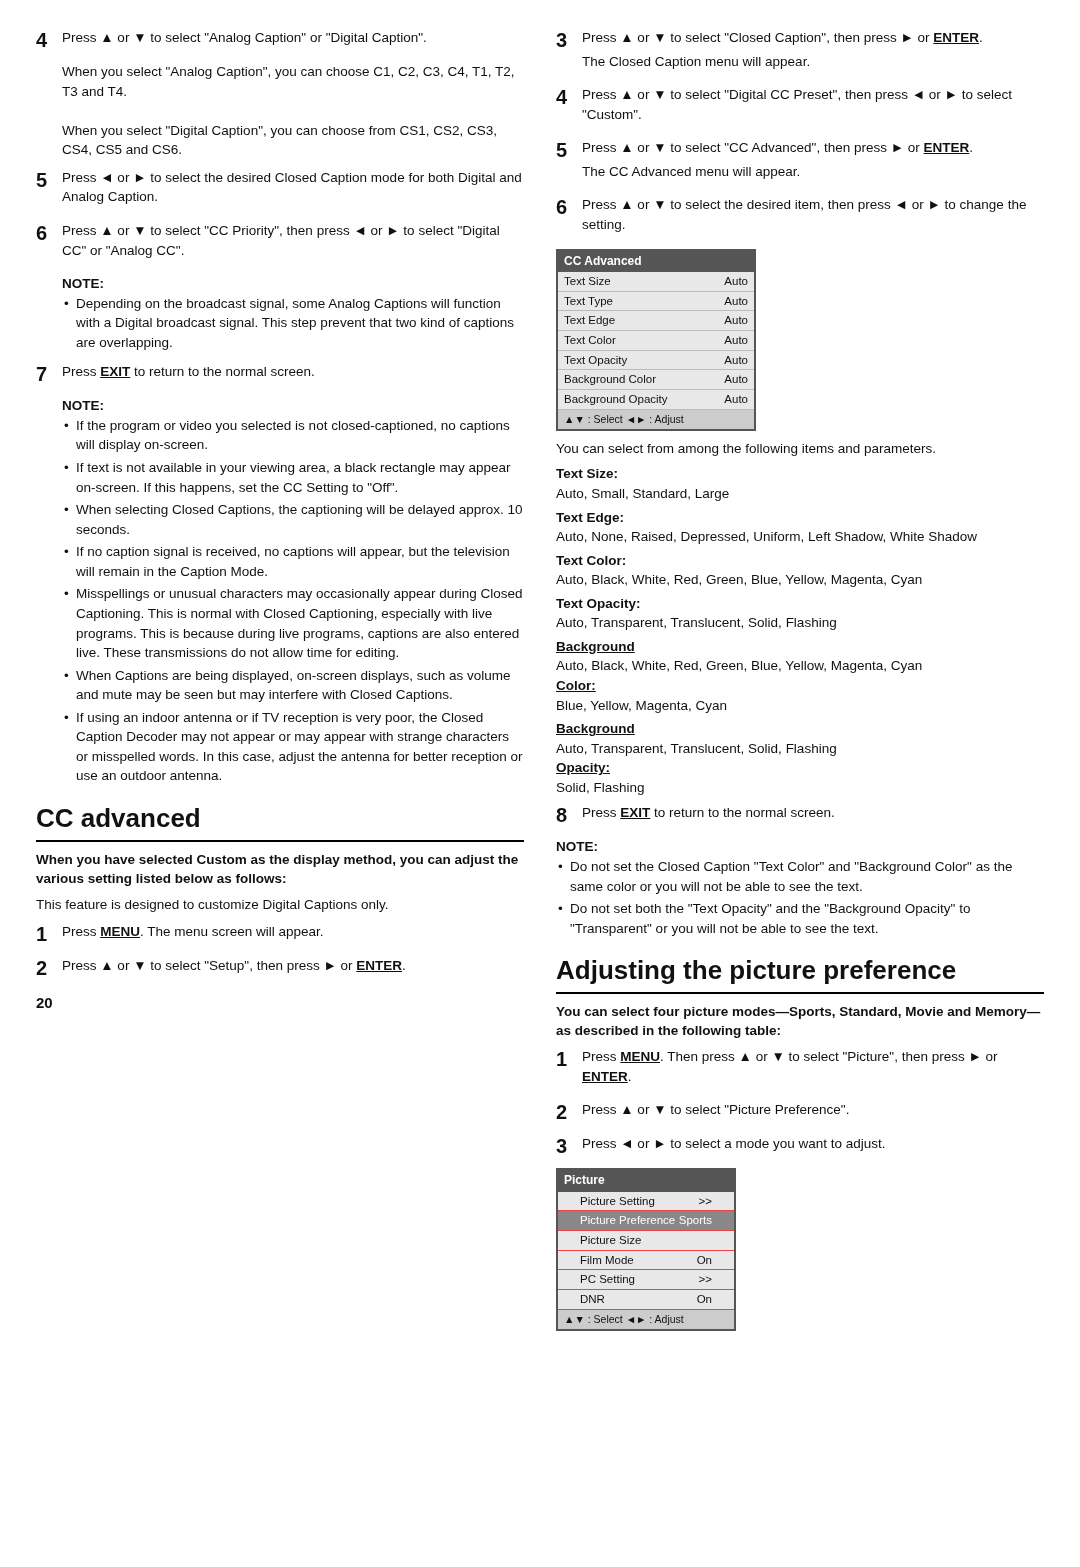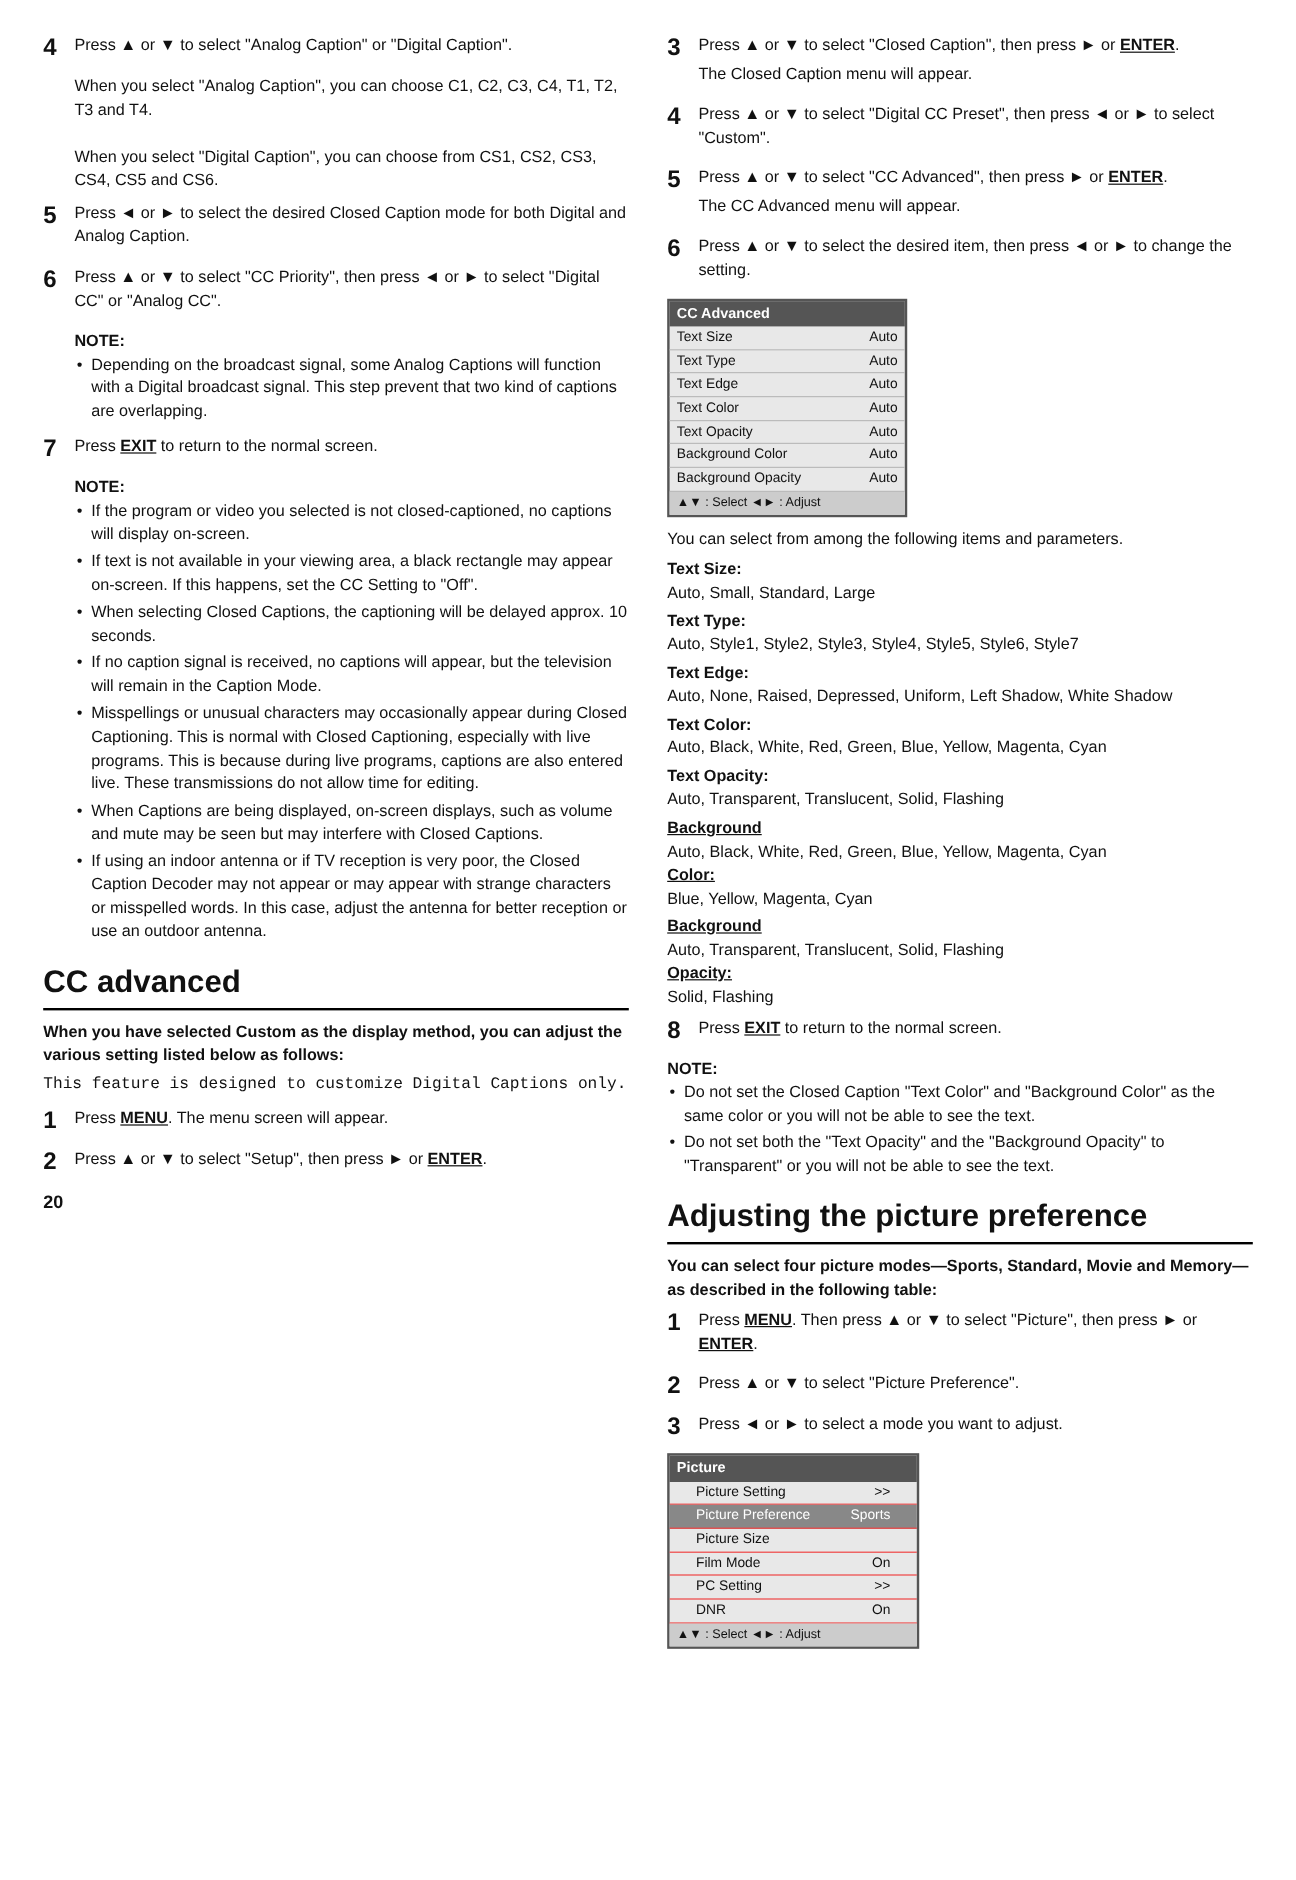--- a/index.html
+++ b/index.html
@@ -80,21 +80,20 @@
       margin-top: 14px;
       padding-bottom: 2px;
     }
     .section-subtitle {
       font-weight: bold;
       margin-bottom: 6px;
       font-size: 13.5px;
     }
     .section-body {
       margin-bottom: 8px;
-      font-family: Liberation Mono, monospace;
     }
     b, strong { font-weight: bold; text-decoration: underline; }
 
     
     .cc-advanced-table {
       border: 2px solid #555;
       background: #e8e8e8;
       margin: 8px 0 8px 0;
       width: 200px;
       font-size: 11.5px;
@@ -119,21 +118,21 @@
       background: #ccc;
       padding: 2px 6px;
       font-size: 10.5px;
     }
 
     
     .picture-table {
       border: 2px solid #555;
       background: #e8e8e8;
       margin: 8px 0 8px 0;
-      width: 210px;
+      width: 180px;
       font-size: 11.5px;
     }
     .picture-table .table-title {
       background: #555;
       color: #fff;
       font-weight: bold;
       padding: 2px 6px;
       font-size: 12px;
     }
     .picture-table .table-row {
@@ -337,24 +336,20 @@
       </div>
 
       <p style="margin-bottom:6px;">You can select from among the following items and parameters.</p>
 
       <div class="params-list">
         <div class="param-row">
           <span class="param-label">Text Size:</span>
           <span>Auto, Small, Standard, Large</span>
         </div>
         <div class="param-row">
-          <span class="param-label">Text Type:</span>
-          <span>Auto, Style1, Style2, Style3, Style4, Style5, Style6, Style7</span>
-        </div>
-        <div class="param-row">
           <span class="param-label">Text Edge:</span>
           <span>Auto, None, Raised, Depressed, Uniform, Left Shadow, White Shadow</span>
         </div>
         <div class="param-row">
           <span class="param-label">Text Color:</span>
           <span>Auto, Black, White, Red, Green, Blue, Yellow, Magenta, Cyan</span>
         </div>
         <div class="param-row">
           <span class="param-label">Text Opacity:</span>
           <span>Auto, Transparent, Translucent, Solid, Flashing</span>

